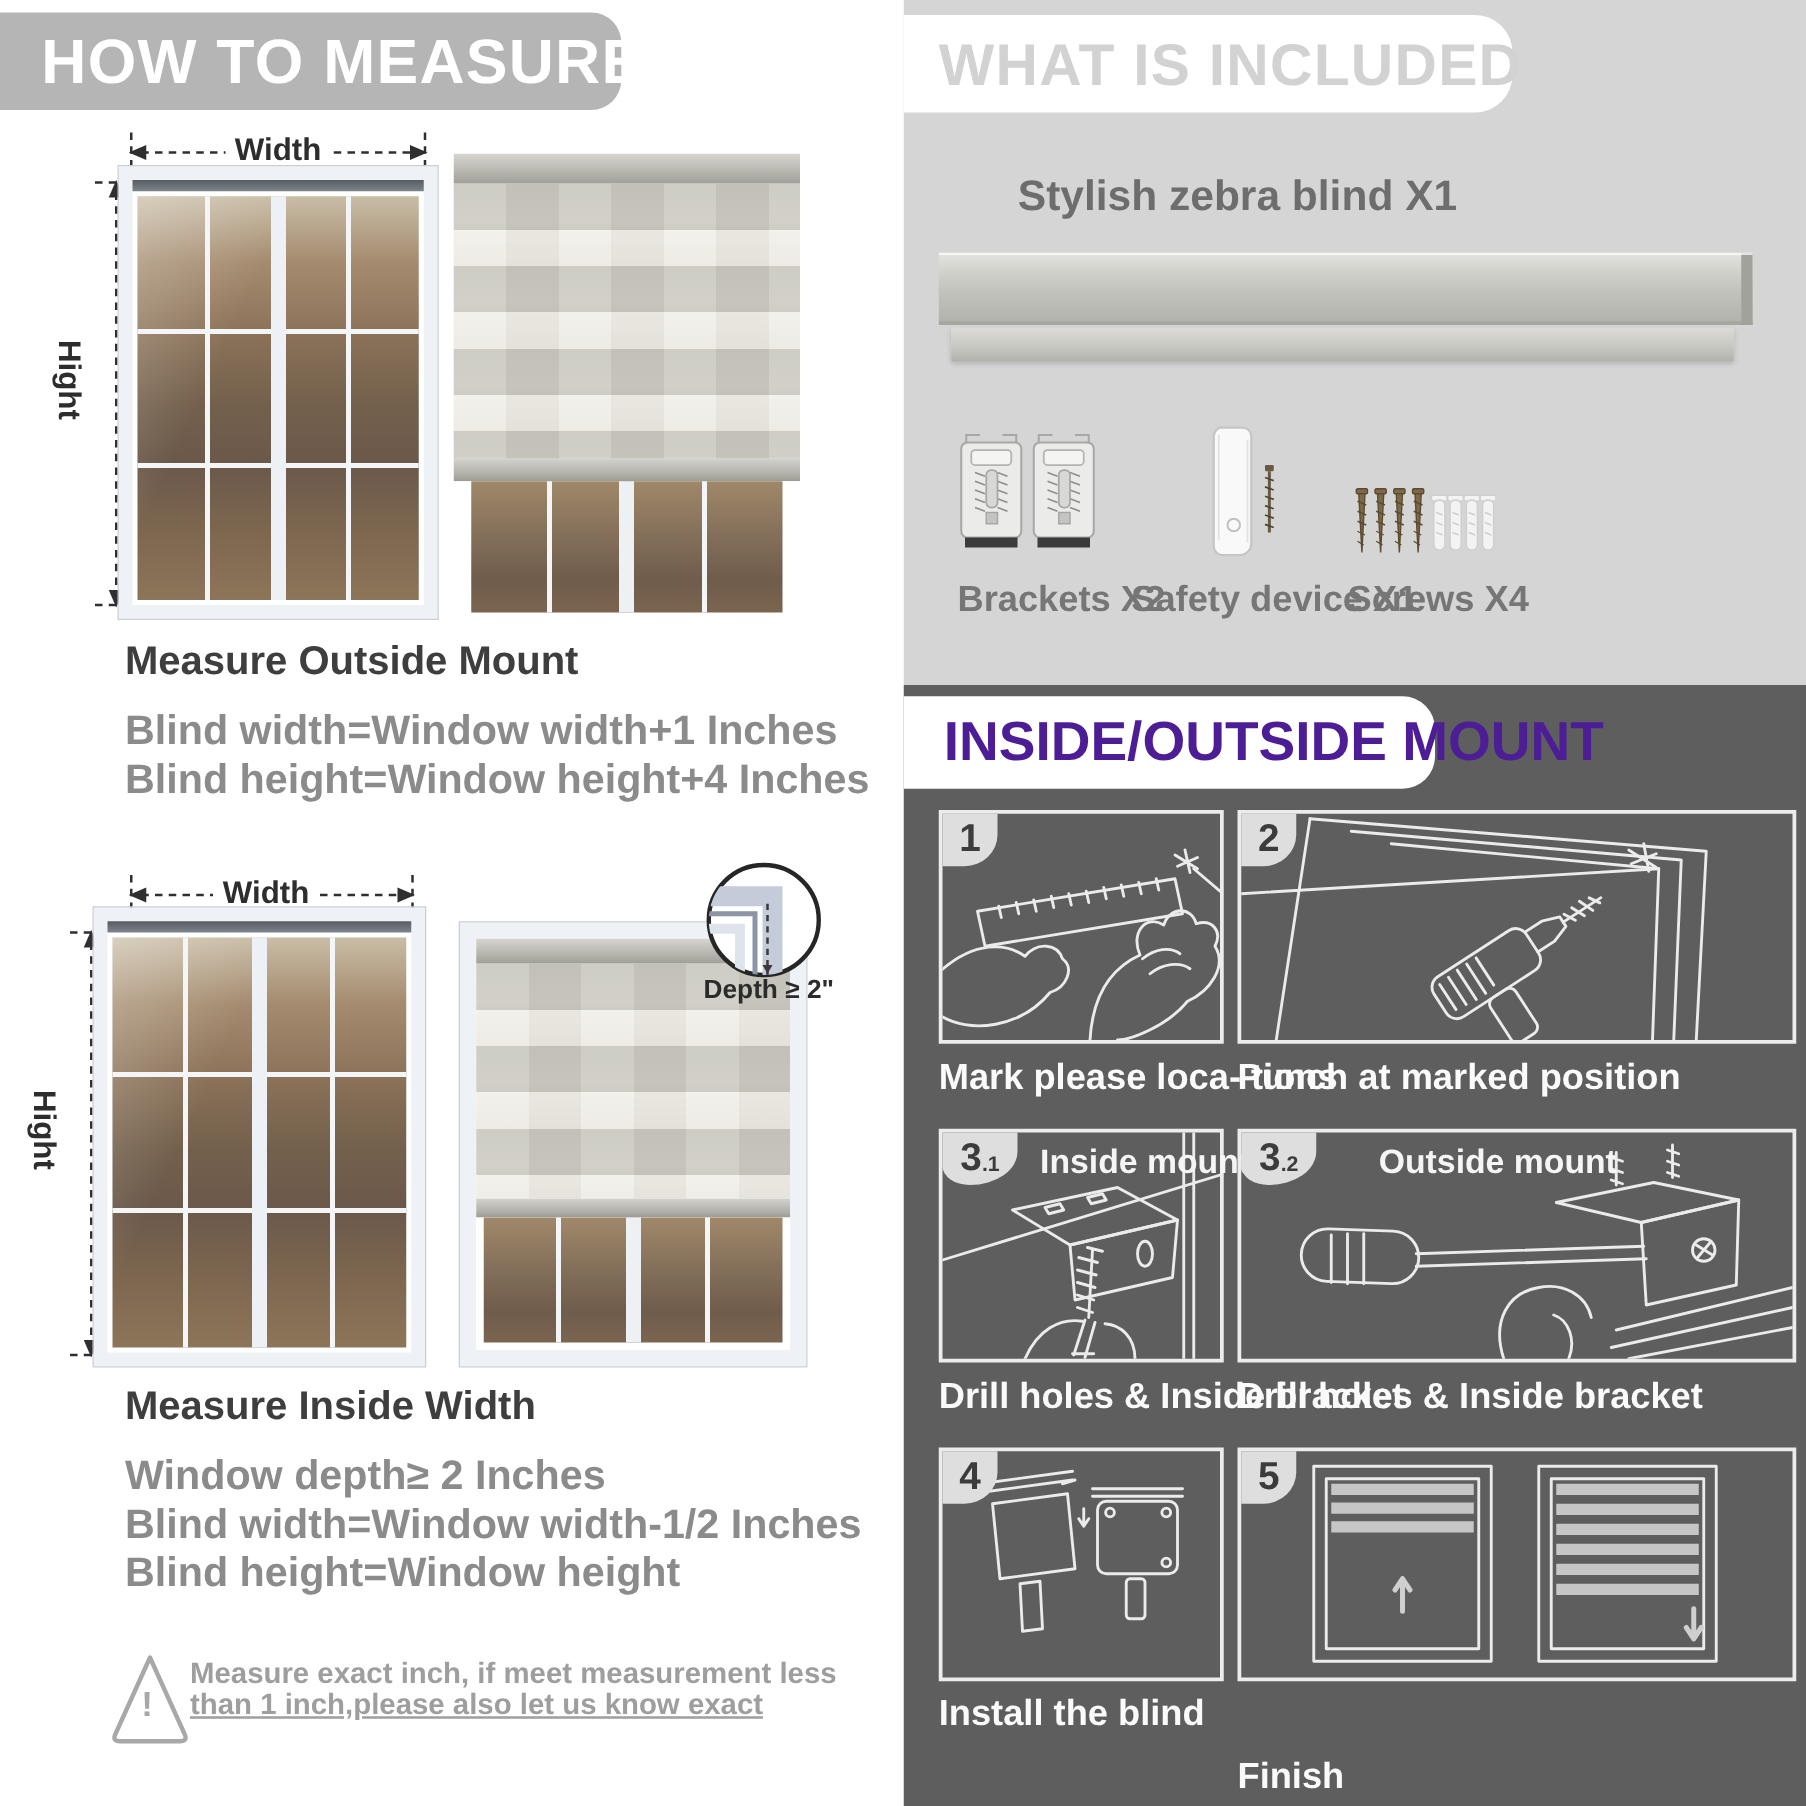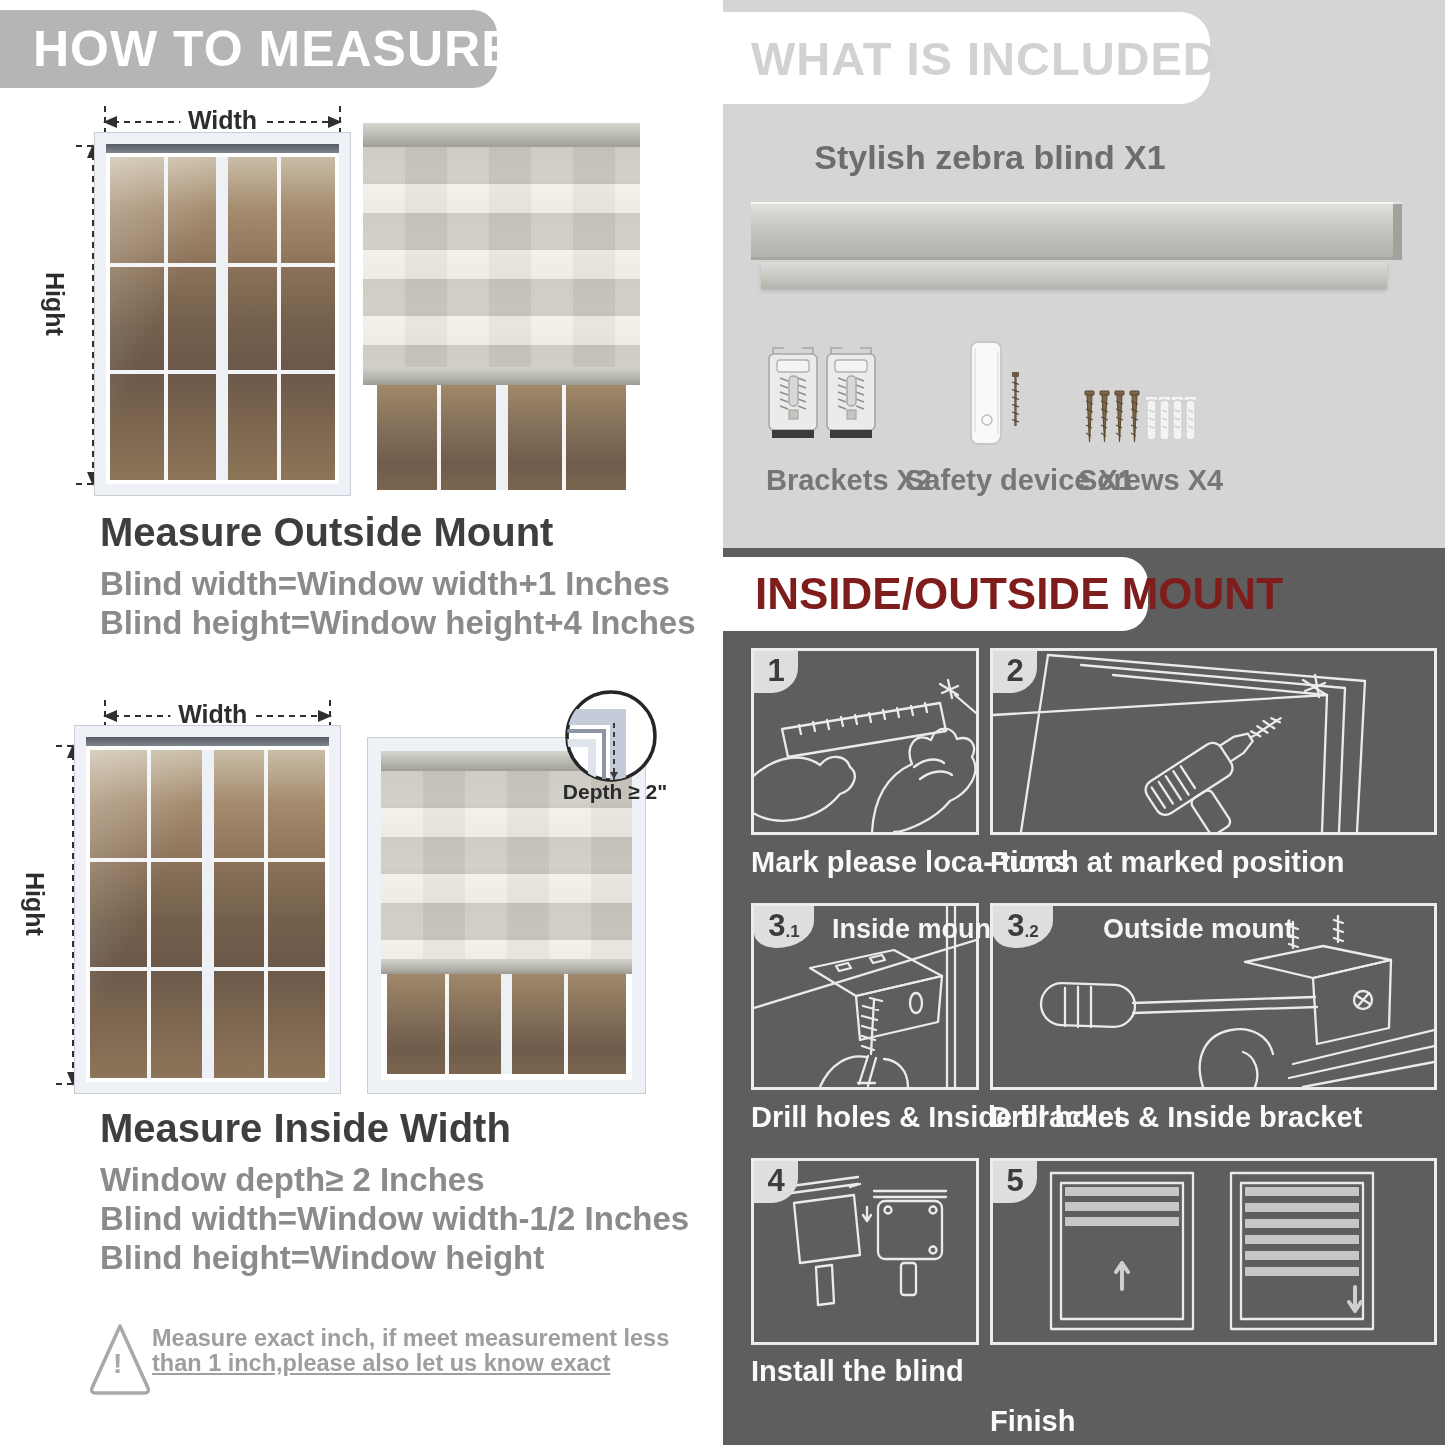--- a/index.html
+++ b/index.html
@@ -34,43 +34,43 @@
   .under-panes{position:relative;height:100%;
      background:linear-gradient(180deg,#a08869 0%,#84705a 40%,#6f5c4b 75%,#7b6550 100%);}
   .under-panes::after{content:"";position:absolute;inset:0;background:
        linear-gradient(90deg,transparent calc(50% - 6px),#eef1f4 calc(50% - 6px),#eef1f4 calc(50% + 6px),transparent calc(50% + 6px)),
        linear-gradient(90deg,transparent calc(25% - 2px),#f3f5f7 calc(25% - 2px),#f3f5f7 calc(25% + 2px),transparent calc(25% + 2px)),
        linear-gradient(90deg,transparent calc(75% - 2px),#f3f5f7 calc(75% - 2px),#f3f5f7 calc(75% + 2px),transparent calc(75% + 2px));}
 
   .arrow-label{position:absolute;font-weight:700;font-size:25px;color:#2d2d2d;background:#ffffff;padding:0 8px;white-space:nowrap;}
   .vlabel{position:absolute;font-weight:700;font-size:25px;color:#2d2d2d;writing-mode:vertical-rl;}
 
-  .h1{font-weight:700;font-size:40px;color:#3e3e3e;white-space:nowrap;}
+  .h1{font-weight:700;font-size:32px;color:#3e3e3e;white-space:nowrap;}
   .body-line{font-weight:700;font-size:33px;color:#8b8b8b;white-space:nowrap;}
   .note-line{font-weight:700;font-size:23.5px;color:#9e9e9e;line-height:24.5px;white-space:nowrap;}
   .depth-label{font-weight:700;font-size:21px;color:#2b2b2b;white-space:nowrap;}
 
   
   .panel-light{left:723px;top:0;width:722px;height:548px;background:#d5d5d6;}
-  .chip-included{left:723px;top:12px;width:487px;height:92px;background:#ffffff;
+  .chip-included{left:723px;top:12px;width:487px;height:78px;background:#ffffff;
                  border-radius:0 30px 30px 0;display:flex;align-items:center;}
   .chip-included span{color:#d2d2d2;font-weight:700;font-size:47px;letter-spacing:1px;padding-left:28px;white-space:nowrap;}
   .blind-label{left:760px;top:138px;width:460px;text-align:center;font-weight:700;font-size:34px;color:#6d6d6d;}
   .hr-top{left:751px;top:202px;width:651px;height:58px;
      background:linear-gradient(180deg,#e4e4e0 0%,#d2d2cc 26%,#c2c2bc 55%,#b1b1ab 100%);
      box-shadow:inset 0 2px 0 rgba(255,255,255,.7), inset -9px 0 0 #a2a29c, inset 0 -3px 0 #a7a7a1;}
   .hr-bottom{left:761px;top:262px;width:626px;height:27px;
      background:linear-gradient(180deg,#dddcd8 0%,#c4c4be 65%,#b2b2ac 100%);
      box-shadow:0 2px 4px rgba(0,0,0,.15);}
   .inc-label{font-weight:700;font-size:29px;color:#767676;text-align:center;white-space:nowrap;}
 
   .panel-dark{left:723px;top:548px;width:722px;height:897px;background:#5e5e5e;}
   .chip-mount{left:723px;top:557px;width:425px;height:74px;background:#ffffff;
               border-radius:0 26px 26px 0;display:flex;align-items:center;}
-  .chip-mount span{color:#7f1d1d;font-weight:700;font-size:44px;padding-left:32px;white-space:nowrap;}
+  .chip-mount span{color:#4c1d95;font-weight:700;font-size:44px;padding-left:32px;white-space:nowrap;}
 
   .step-box{box-sizing:border-box;border:3px solid #ececec;}
   .badge{position:absolute;left:0;top:0;width:44px;height:42px;background:#dedede;
          border-radius:0 0 60% 0;display:flex;align-items:flex-start;justify-content:center;}
   .badge.wide{width:60px;border-radius:0 0 70% 40%;}
   .badge b{color:#3c3c3c;font-size:31px;font-weight:700;line-height:40px;}
   .badge i{color:#3c3c3c;font-size:17px;font-weight:700;font-style:normal;line-height:52px;}
   .step-title{position:absolute;top:8px;color:#f5f5f5;font-weight:700;font-size:27px;white-space:nowrap;}
   .caption{position:absolute;color:#fafafa;font-weight:700;font-size:29px;white-space:nowrap;}
 

